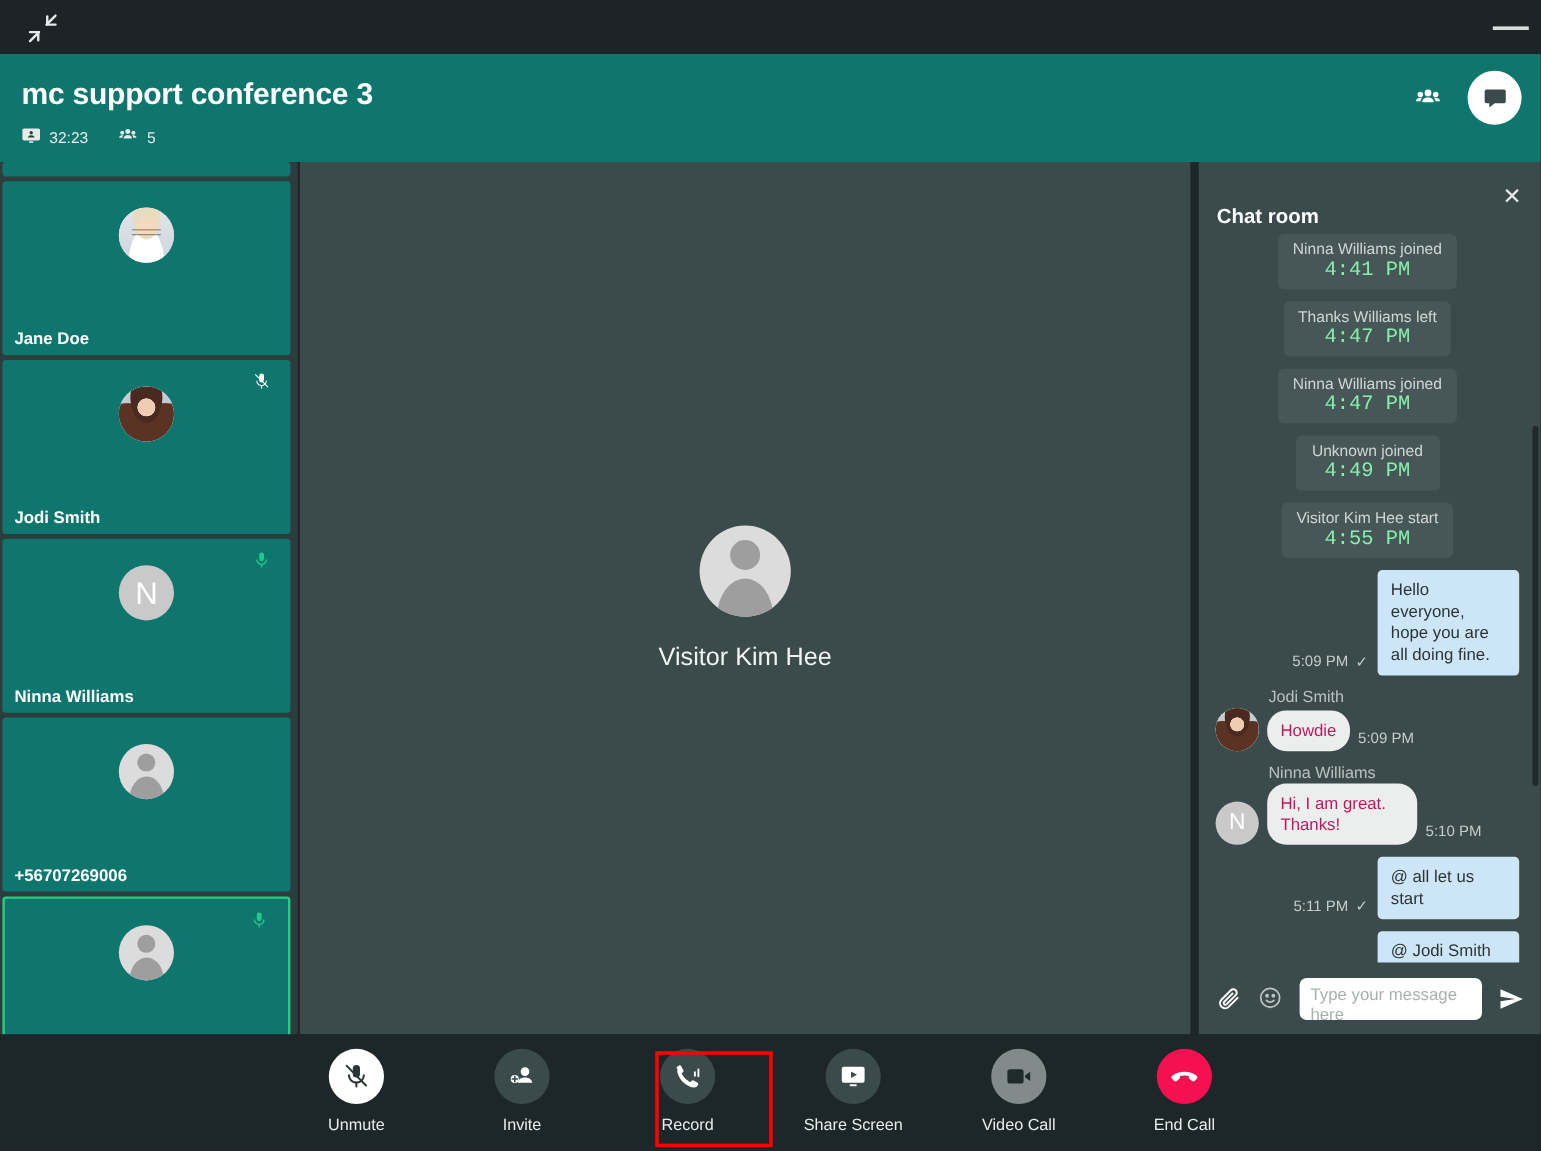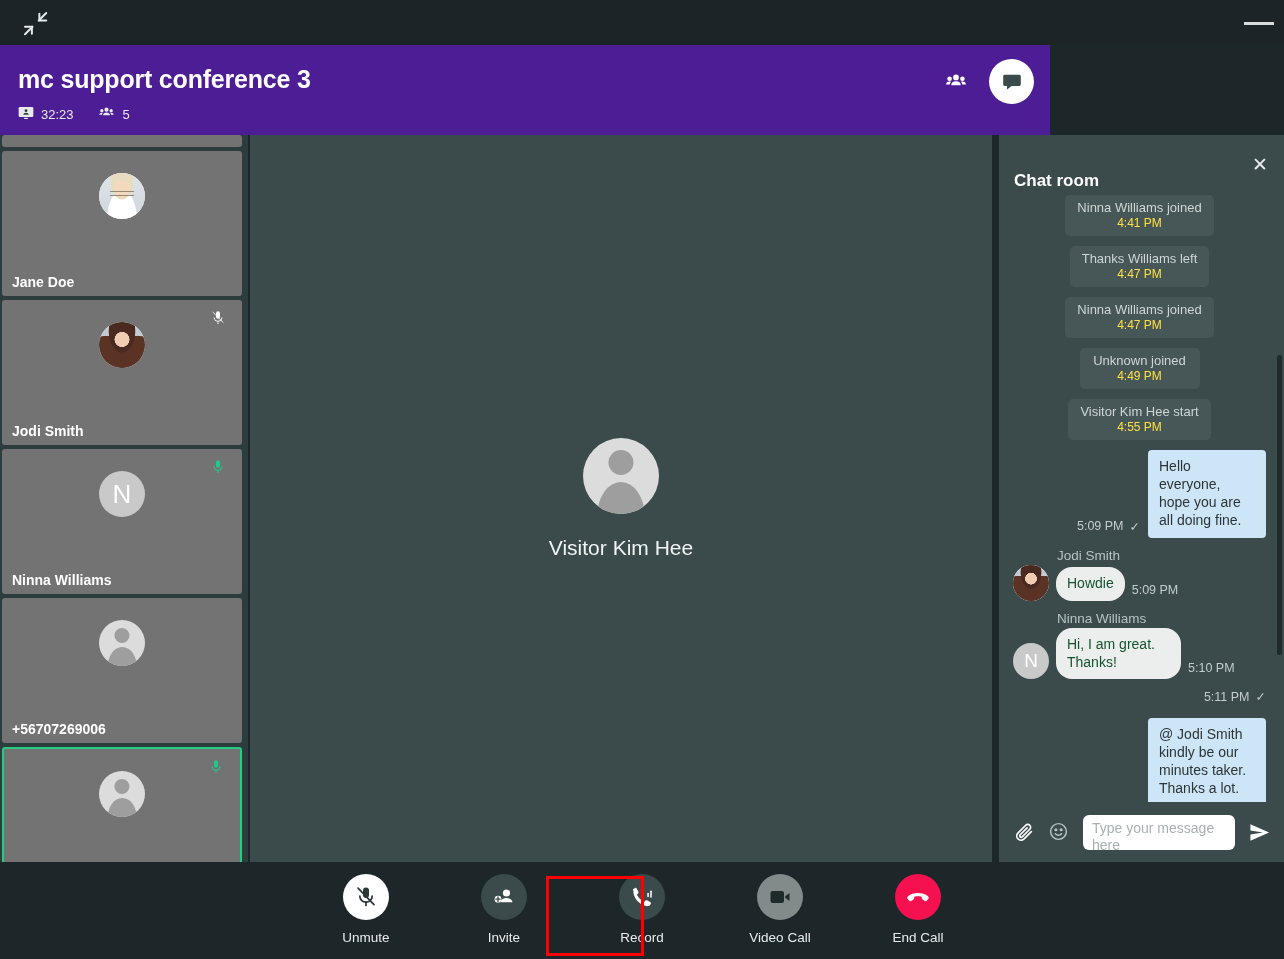--- a/index.html
+++ b/index.html
@@ -20,22 +20,22 @@
     position: absolute; left: 20px; top: 8px; width: 30px; height: 30px;
     cursor: pointer;
   }
   .win-min {
     position: absolute; right: 10px; top: 22px; width: 30px; height: 3px;
     background: #d8dcdc; cursor: pointer;
   }
 
   
   .header {
-    position: absolute; top: 45px; left: 0; width: 1050px; height: 90px;
-    background: #4c1d95;
+    position: absolute; top: 45px; left: 0; width: 1284px; height: 90px;
+    background: #0f766e;
   }
   .meet-title {
     position: absolute; left: 18px; top: 20px;
     font-size: 25px; font-weight: bold; color: #ffffff; letter-spacing: -0.2px;
   }
   .meet-meta {
     position: absolute; left: 18px; top: 60px;
     display: flex; align-items: center; gap: 7px;
     font-size: 13px; color: #e7eaea;
   }
@@ -100,21 +100,21 @@
       linear-gradient(#c9ced4, #b9c0c7);
   }
 
   
   .side {
     position: absolute; left: 0; top: 135px; width: 248px; height: 727px;
     background: #2d3c3c; overflow: hidden;
   }
   .ptile {
     position: relative; width: 240px; height: 145px; margin: 0 0 4px 2px;
-    background: #737373; border-radius: 3px;
+    background: #0f766e; border-radius: 3px;
     display: flex; flex-direction: column; justify-content: space-between;
   }
   .ptile.partial { height: 12px; margin-bottom: 4px; }
   .ptile.active { border: 2px solid #26cc81; }
   .ptile .avwrap { display:flex; align-items:center; justify-content:center; margin-top: 22px; }
   .ptile .pname {
     font-size: 14px; font-weight: bold; color: #ffffff;
     padding: 0 0 6px 10px;
   }
   .mic { position: absolute; right: 16px; top: 9px; width: 16px; height: 18px; }
@@ -135,33 +135,33 @@
   .msgs {
     position: absolute; left: 0; top: 60px; width: 285px; height: 607px;
     overflow: hidden; padding: 0 18px 0 14px;
     display: flex; flex-direction: column; gap: 10px;
   }
   .sys {
     align-self: center; background: #475656; border-radius: 5px;
     padding: 5px 12px 6px; text-align: center; min-width: 120px;
   }
   .sys .t { font-size: 13px; color: #cfd6d6; display: block; }
-  .sys .tm { font-size: 12px; color: #fde047; display: block; margin-top: 1px; }
+  .sys .tm { font-size: 17px; color: #86efac; display: block; margin-top: 1px; font-family: Liberation Mono, monospace; }
 
   .row-out { display: flex; align-items: flex-end; justify-content: flex-end; gap: 8px; }
   .row-out .meta { display:flex; align-items:center; gap: 6px; font-size: 12.5px; color: #c4cccc; padding-bottom: 4px;}
   .bub-out {
     background: #cde6f7; color: #2d3436; border-radius: 4px;
     padding: 8px 11px; font-size: 14px; line-height: 1.28; max-width: 118px;
   }
   .grp-in { display: flex; flex-direction: column; gap: 2px; }
   .grp-in .sender { font-size: 13.5px; color: #b9c2c2; padding-left: 44px; }
   .row-in { display: flex; align-items: flex-end; gap: 7px; }
   .bub-in {
-    background: #eceeee; color: #14532d; border-radius: 16px;
+    background: #eceeee; color: #be185d; border-radius: 16px;
     padding: 8px 11px; font-size: 14px; line-height: 1.28; max-width: 125px;
   }
   .row-in .meta { font-size: 12.5px; color: #c4cccc; padding-bottom: 4px; }
 
   .chat-scroll {
     position: absolute; right: 2px; top: 220px; width: 5px; height: 300px;
     background: #202a2a; border-radius: 3px;
   }
   .composer {
     position: absolute; left: 0; bottom: 0; width: 285px; height: 60px;
@@ -383,20 +383,21 @@
           <div class="bub-in">Hi, I am great. Thanks!</div>
           <div class="meta">5:10 PM</div>
         </div>
       </div>
 
       <div class="row-out">
         <div class="meta">
           <span>5:11 PM</span>
           <span>✓</span>
         </div>
+        <div class="bub-out">@ all let us start</div>
       </div>
 
       <div class="row-out">
 
         <div class="bub-out">@ Jodi Smith kindly be our minutes taker. Thanks a lot.</div>
       </div>
     </div>
 
     <div class="chat-scroll"></div>
 
@@ -453,20 +454,30 @@
       <div class="tcircle">
         <svg viewBox="0 0 24 24" width="25" height="25" fill="#ffffff">
           <path d="M3.4 5.6c-.6 2.6 1 7 4.3 10.3 3.3 3.3 7.7 4.9 10.3 4.3.8-.2 1.6-1.3 2-2.2.3-.7 0-1.3-.7-1.7l-3-1.6c-.6-.3-1.2-.2-1.6.3l-.9 1.1c-1.5-.6-3-1.7-4.2-2.9-1.2-1.2-2.3-2.7-2.9-4.2l1.1-.9c.5-.4.6-1 .3-1.6L6.5 3.5c-.4-.7-1-1-1.7-.7-.9.4-2 1.2-2.2 2z"></path>
           <rect x="16.6" y="7.4" width="1.5" height="4.4" rx=".75"></rect>
           <rect x="19.4" y="5.2" width="1.5" height="7" rx=".75"></rect>
         </svg>
       </div>
       <div class="tlabel">Record</div>
     </div>
 
+    <div class="tbtn">
+      <div class="tcircle">
+        <svg viewBox="0 0 24 24" width="24" height="24" fill="#ffffff">
+          <rect x="2.5" y="4" width="19" height="13.2" rx="1.6"></rect>
+          <rect x="9" y="18.6" width="6" height="1.6" rx=".8"></rect>
+          <path d="M10.2 7.9l5 2.7-5 2.7z" fill="#3b4a4a"></path>
+        </svg>
+      </div>
+      <div class="tlabel">Share Screen</div>
+    </div>
 
     <div class="tbtn">
       <div class="tcircle grey">
         <svg viewBox="0 0 24 24" width="24" height="24" fill="#1f2a2a">
           <rect x="2.5" y="6" width="13.5" height="12" rx="2.2"></rect>
           <path d="M17.2 11.2l4.3-3.1v7.8l-4.3-3.1z"></path>
         </svg>
       </div>
       <div class="tlabel">Video Call</div>
     </div>

